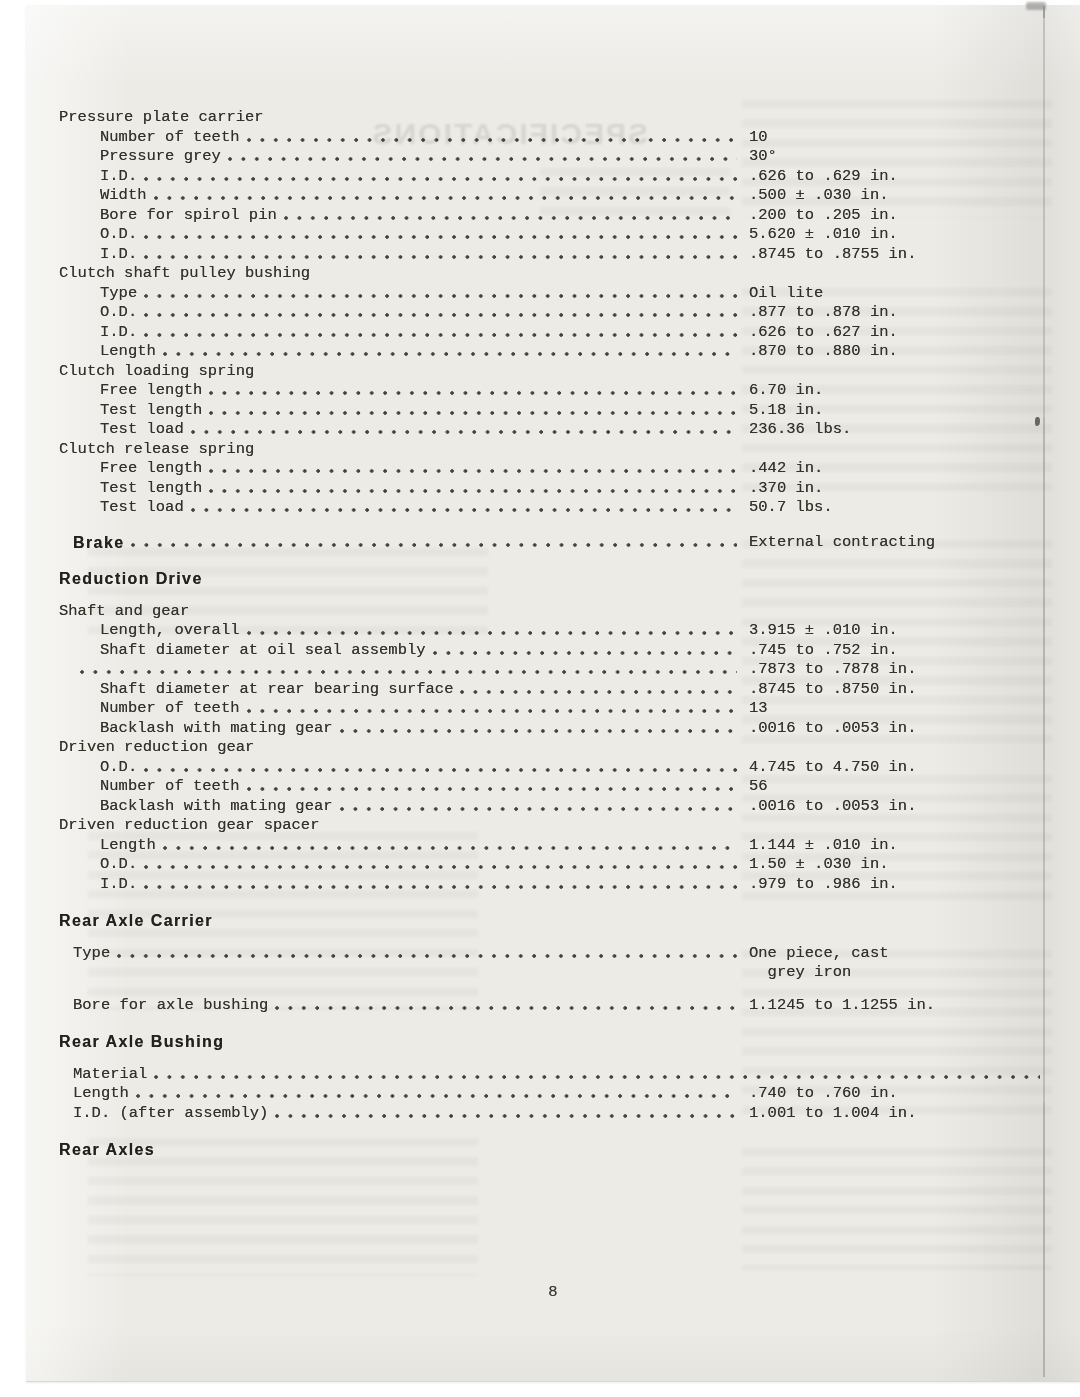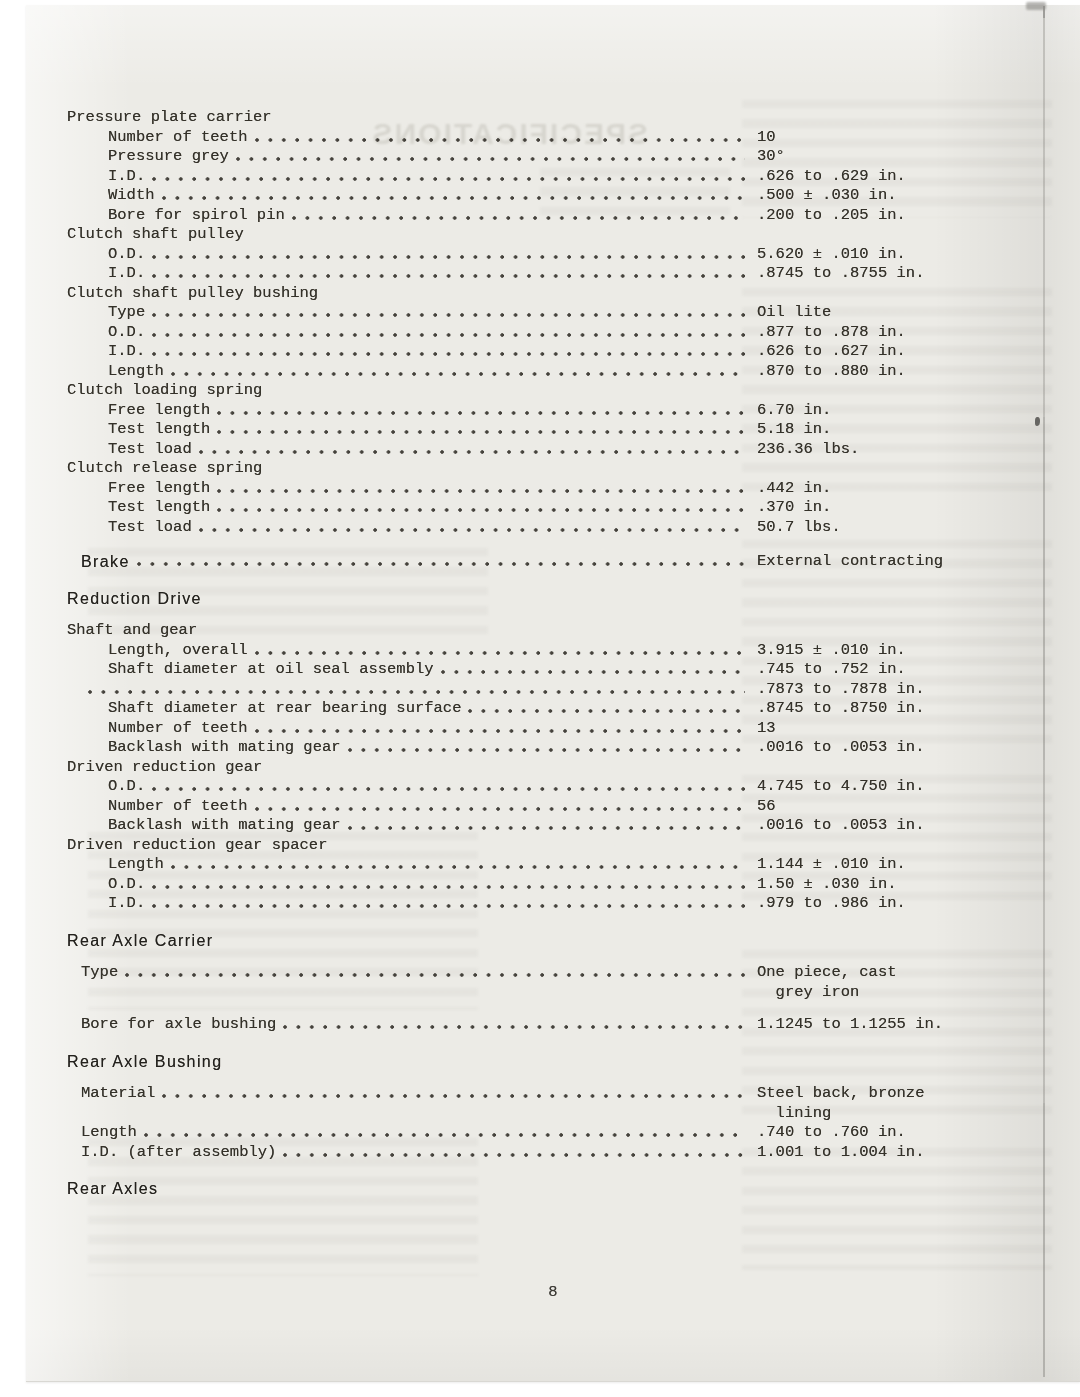--- a/index.html
+++ b/index.html
@@ -47,35 +47,35 @@
   }
   .stripes {
     position: absolute;
     background: repeating-linear-gradient(to bottom,
       rgba(128,125,116,0.12) 0 8px, rgba(128,125,116,0) 8px 19.5px);
     filter: blur(1.4px); opacity: 0.55;
   }
 
   
   .content {
-    position: absolute; left: 67px; top: 108px; width: 993px;
+    position: absolute; left: 59px; top: 108px; width: 993px;
     color: #343129; font-size: 15.5px; line-height: 19.5px;
     text-shadow: 0 0 0.5px rgba(40,38,32,0.65);
   }
   .group-header, .spec-label { white-space: pre; }
   .spec-row { display: flex; align-items: flex-start; margin-left: 14px; }
   .spec-row.indent .spec-label { padding-left: 27px; }
   .leader {
     flex: 1 1 auto; height: 4px; margin: 10px 12px 0 7px;
     background-image: radial-gradient(circle at 2px 2px, #45423c 1.45px, rgba(0,0,0,0) 2.1px);
     background-size: 13.4px 4px; background-repeat: repeat-x;
   }
   .spec-value { flex: 0 0 303px; white-space: pre-wrap; }
   .section-heading, .bold-row .spec-label {
-    font-family: "Liberation Sans", sans-serif; font-weight: 400;
+    font-family: "Liberation Sans", sans-serif; font-weight: 700;
     font-size: 16px; letter-spacing: 1.4px; color: #23211d;
   }
   .section-heading { margin: 17px 0 13px; }
   .bold-row { margin-top: 15px; }
   .rows + .rows { margin-top: 13px; }
   .group, .rows { margin: 0; }
 
   .page-number {
     position: absolute; left: 26px; right: 0; top: 1283px;
     text-align: center; font-size: 15.5px; color: #3c3a35;
@@ -125,21 +125,20 @@
         <span class="leader"></span>
         <span class="spec-value">.500 ± .030 in.</span>
       </div>
       <div class="spec-row indent">
         <span class="spec-label">Bore for spirol pin</span>
         <span class="leader"></span>
         <span class="spec-value">.200 to .205 in.</span>
       </div>
     </div>
     <div class="group">
-      <div class="group-header">Clutch shaft pulley</div>
       <div class="spec-row indent">
         <span class="spec-label">O.D.</span>
         <span class="leader"></span>
         <span class="spec-value">5.620 ± .010 in.</span>
       </div>
       <div class="spec-row indent">
         <span class="spec-label">I.D.</span>
         <span class="leader"></span>
         <span class="spec-value">.8745 to .8755 in.</span>
       </div>
@@ -291,22 +290,20 @@
         <span class="spec-label">Bore for axle bushing</span>
         <span class="leader"></span>
         <span class="spec-value">1.1245 to 1.1255 in.</span>
       </div>
     </div>
     <div class="section-heading">Rear Axle Bushing</div>
     <div class="rows">
       <div class="spec-row">
         <span class="spec-label">Material</span>
         <span class="leader"></span>
-        <span class="spec-value">Steel back, bronze
-  lining</span>
       </div>
       <div class="spec-row">
         <span class="spec-label">Length</span>
         <span class="leader"></span>
         <span class="spec-value">.740 to .760 in.</span>
       </div>
       <div class="spec-row">
         <span class="spec-label">I.D. (after assembly)</span>
         <span class="leader"></span>
         <span class="spec-value">1.001 to 1.004 in.</span>

